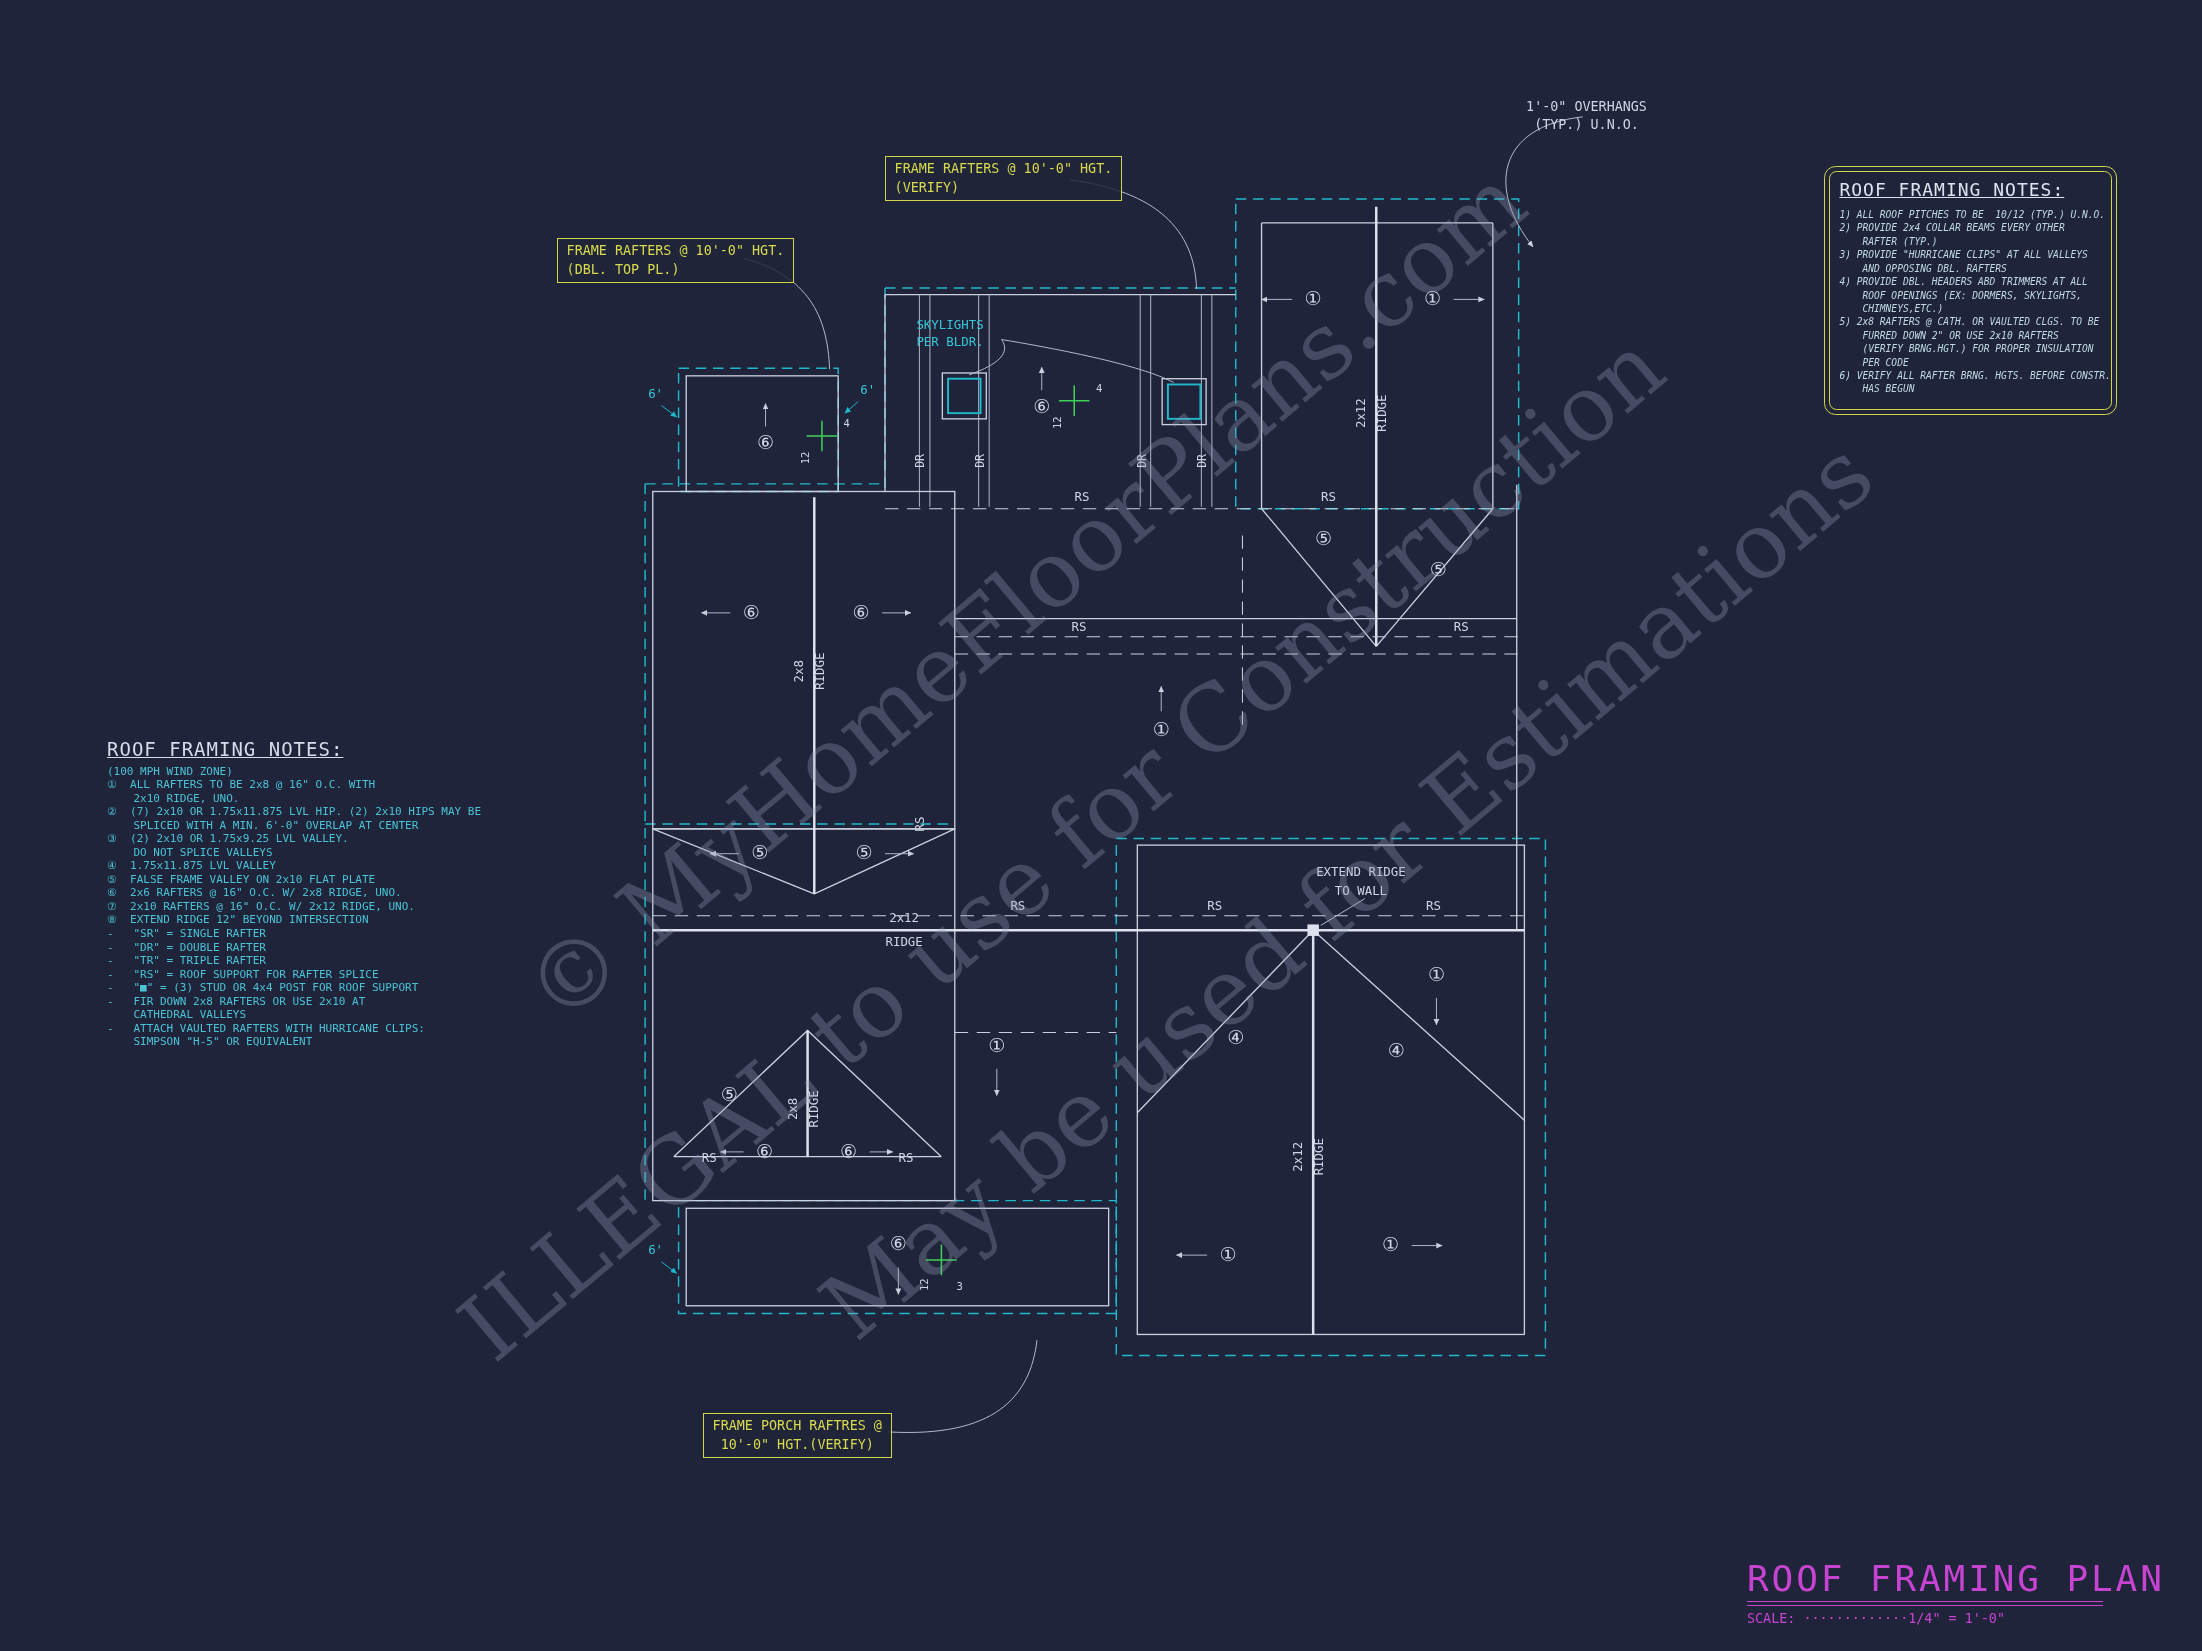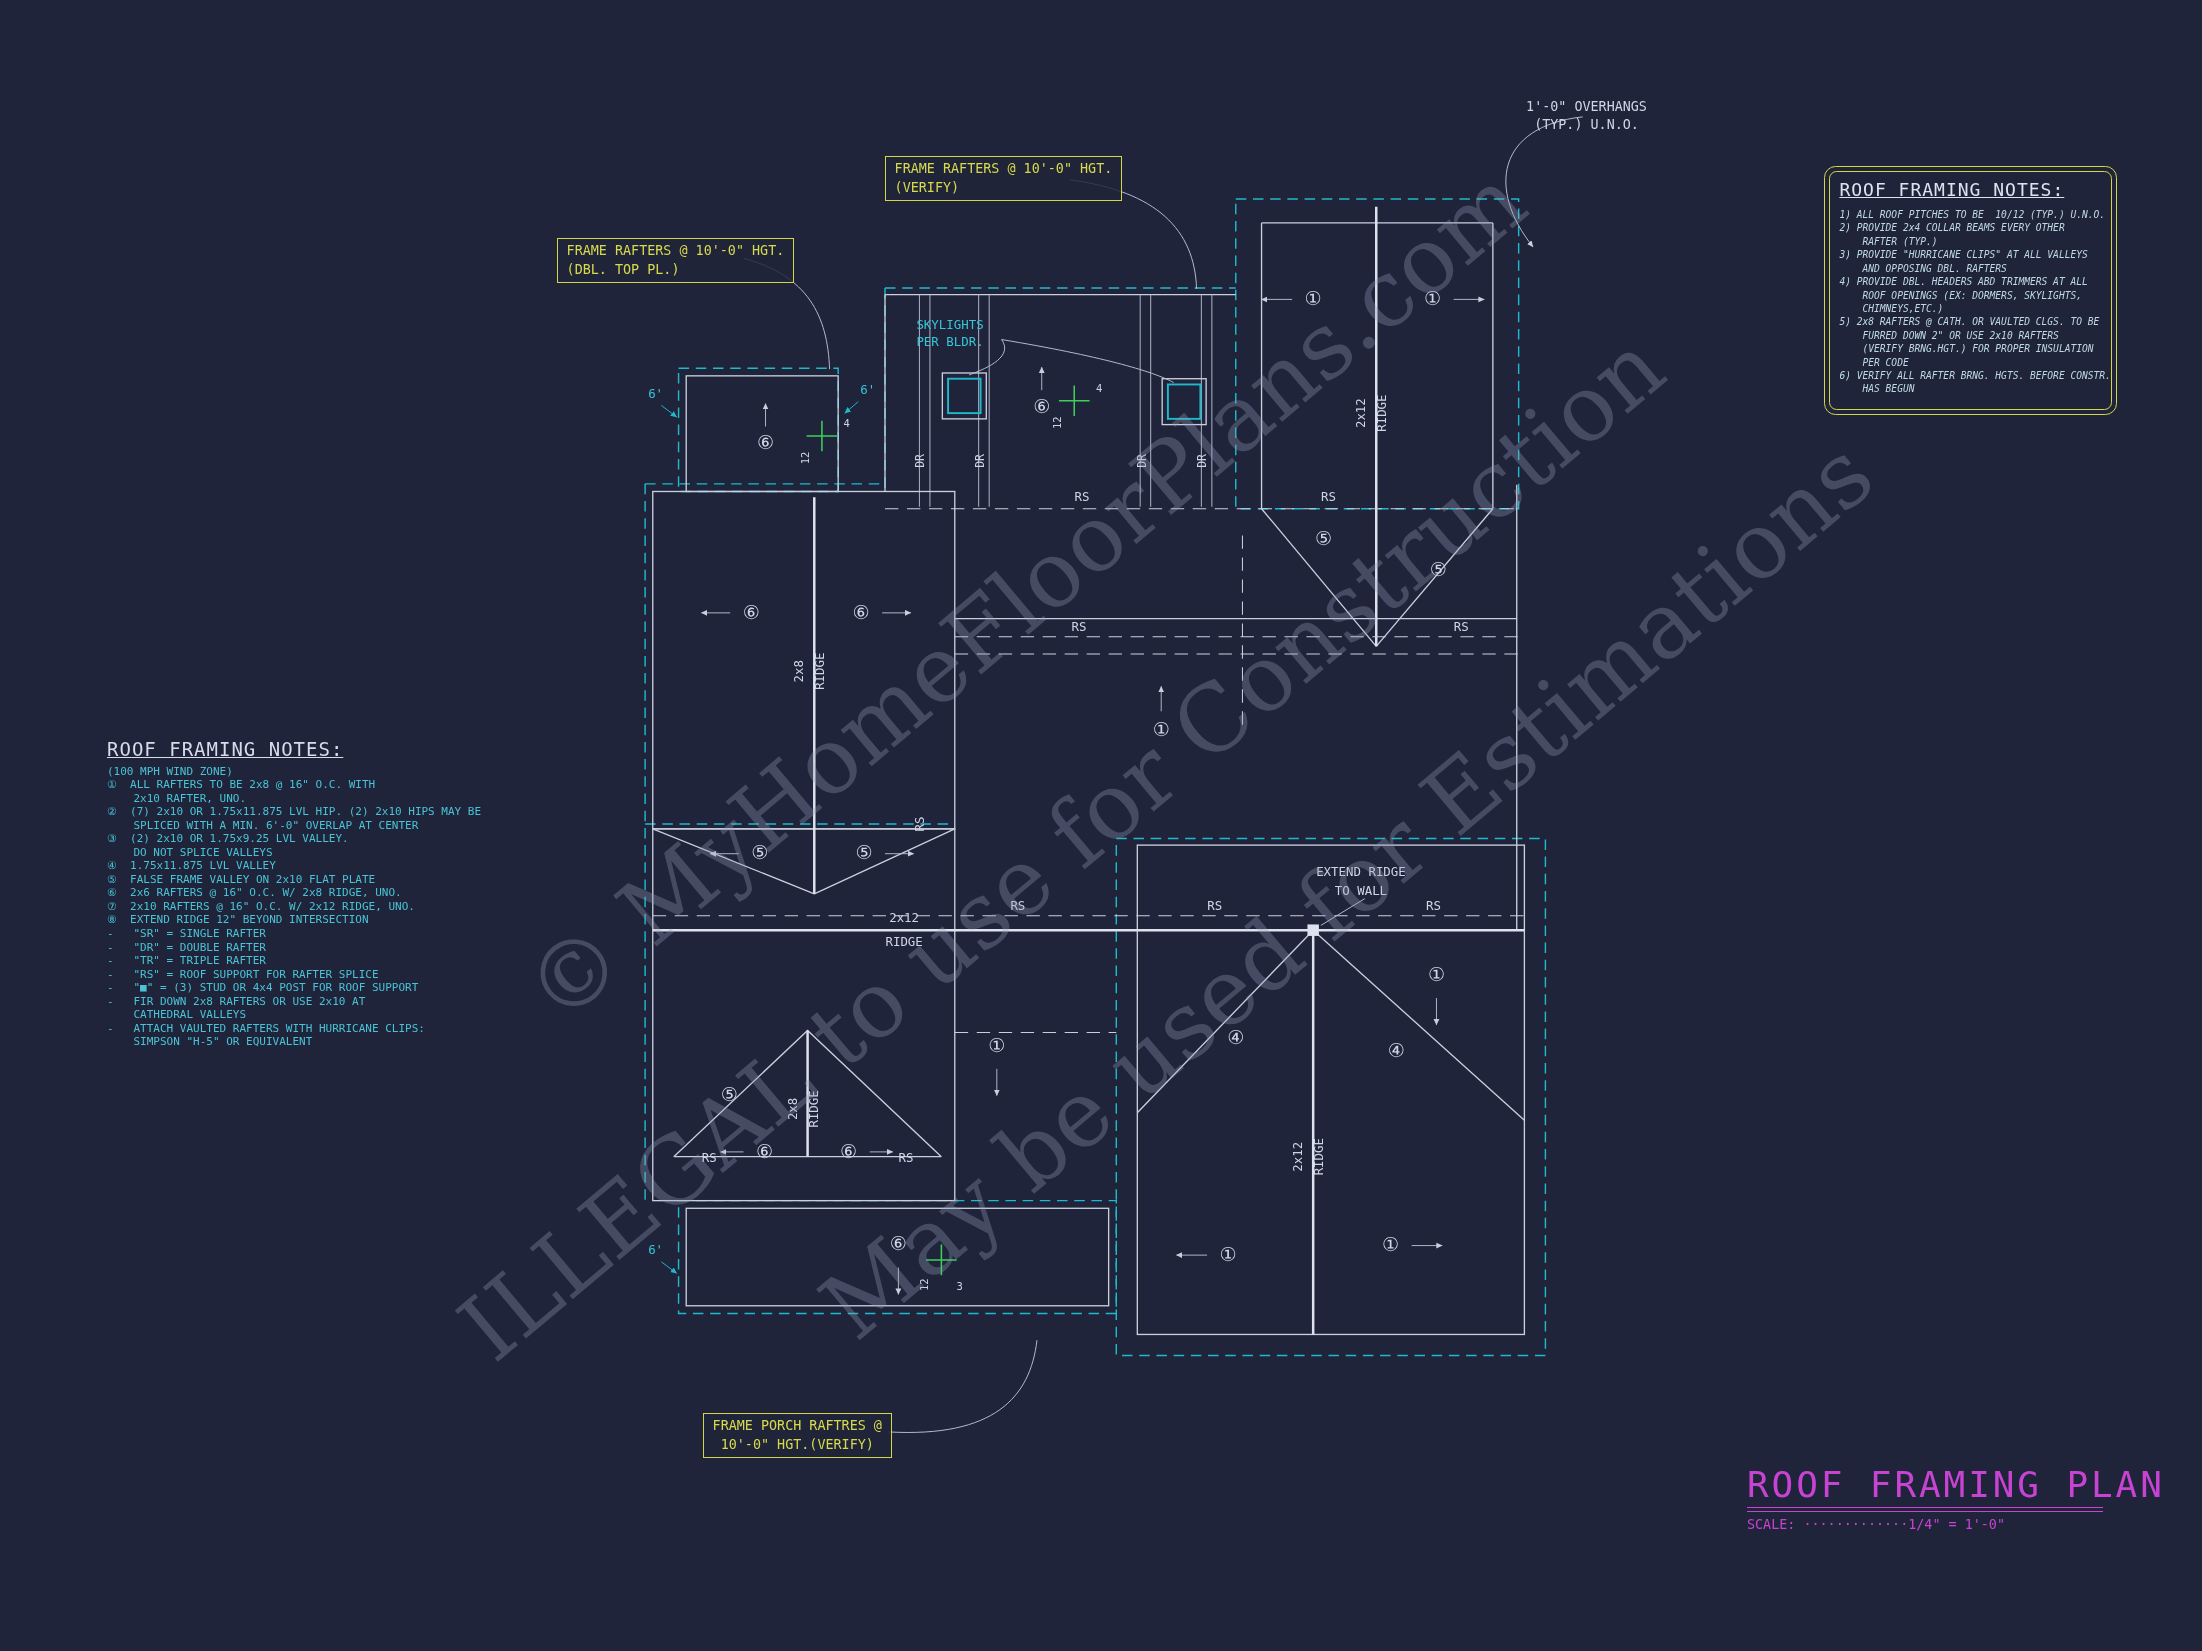--- a/index.html
+++ b/index.html
@@ -47,21 +47,21 @@
 
   
   .notes-left{position:absolute;left:107px;top:738px;width:497px;}
   .notes-left .nl-title{
     color:#d6dcea;font-size:19px;letter-spacing:1px;
     text-decoration:underline;margin-bottom:4.8px;white-space:nowrap;
   }
   .notes-left .note-line{color:#49c3d5;font-size:11px;line-height:1.23;white-space:pre;}
 
   
-  .plan-title-wrap{position:absolute;left:1747px;top:1464px;width:356px;}
+  .plan-title-wrap{position:absolute;left:1747px;top:1558px;width:356px;}
   .plan-title{
     color:#c743d2;font-size:36px;letter-spacing:2.9px;white-space:nowrap;
     border-bottom:1.9px solid #c743d2;padding-bottom:1.9px;
   }
   .plan-title-rule{height:1px;background:#c743d2;margin-top:2.9px;width:100%;}
   .plan-scale{color:#c743d2;font-size:13.4px;margin-top:4.8px;white-space:nowrap;}
 
   
   .watermark{
     position:absolute;left:143px;top:124px;width:1912px;height:1386px;
@@ -273,21 +273,21 @@
           <div class="note-line">    HAS BEGUN</div>
         </div>
     </div>
   </div>
 
   <div class="notes-left">
     <div class="nl-title">ROOF FRAMING NOTES:</div>
     <div>
         <div class="note-line">(100 MPH WIND ZONE)</div>
         <div class="note-line">①  ALL RAFTERS TO BE 2x8 @ 16" O.C. WITH</div>
-        <div class="note-line">    2x10 RAFTER, UNO.</div>
+        <div class="note-line">    2x10 RIDGE, UNO.</div>
         <div class="note-line">②  (7) 2x10 OR 1.75x11.875 LVL HIP. (2) 2x10 HIPS MAY BE</div>
         <div class="note-line">    SPLICED WITH A MIN. 6'-0" OVERLAP AT CENTER</div>
         <div class="note-line">③  (2) 2x10 OR 1.75x9.25 LVL VALLEY.</div>
         <div class="note-line">    DO NOT SPLICE VALLEYS</div>
         <div class="note-line">④  1.75x11.875 LVL VALLEY</div>
         <div class="note-line">⑤  FALSE FRAME VALLEY ON 2x10 FLAT PLATE</div>
         <div class="note-line">⑥  2x6 RAFTERS @ 16" O.C. W/ 2x8 RIDGE, UNO.</div>
         <div class="note-line">⑦  2x10 RAFTERS @ 16" O.C. W/ 2x12 RIDGE, UNO.</div>
         <div class="note-line">⑧  EXTEND RIDGE 12" BEYOND INTERSECTION</div>
         <div class="note-line">-   "SR" = SINGLE RAFTER</div>

